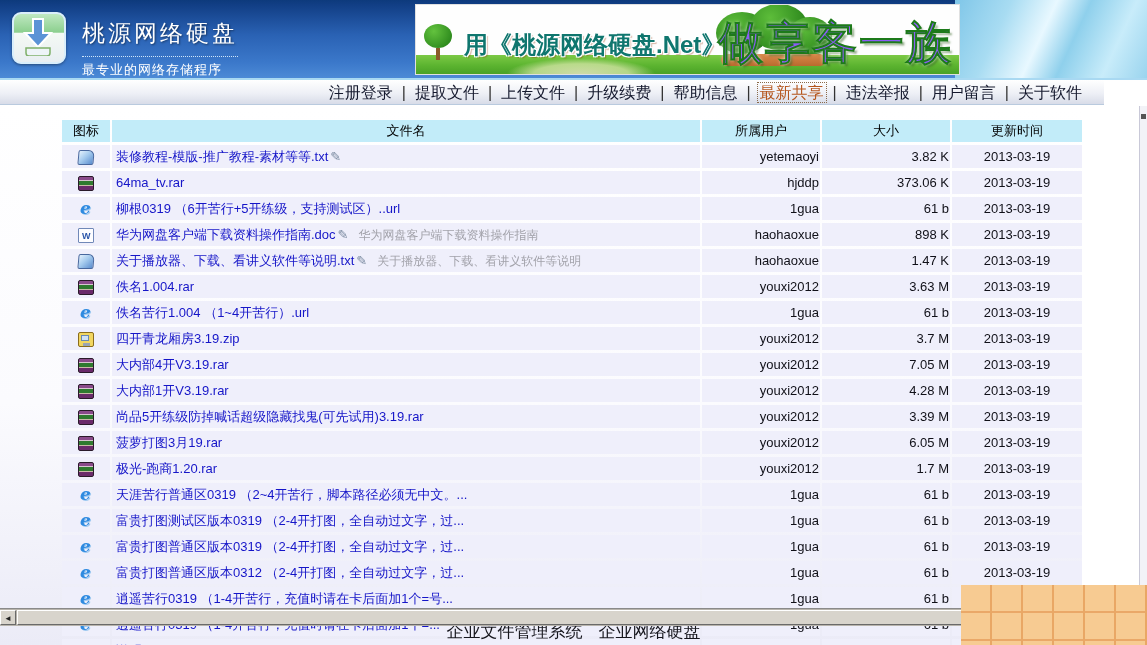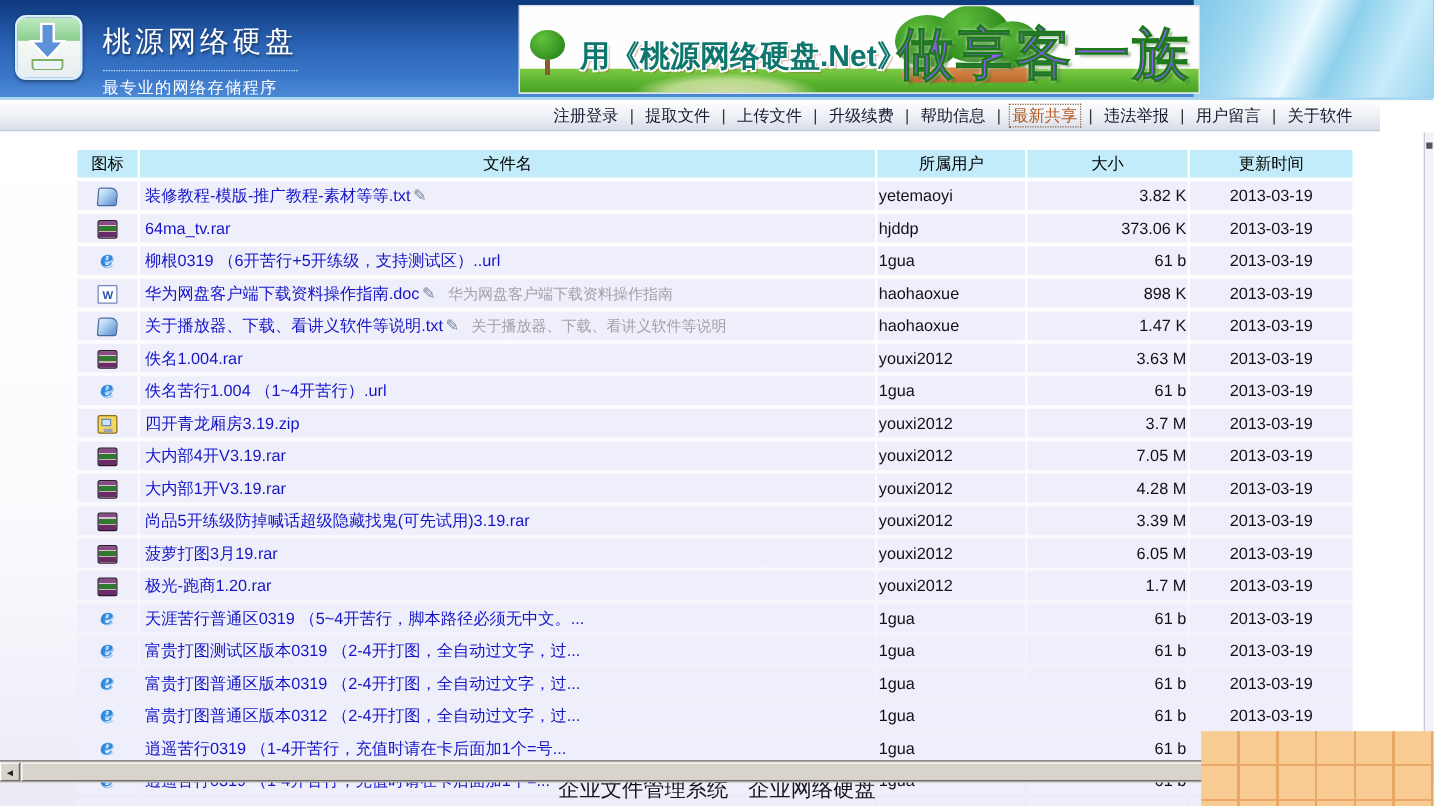--- a/index.html
+++ b/index.html
@@ -43,37 +43,37 @@
   .banner-red{position:absolute;left:48px;top:24px;font-size:24px;font-weight:bold;color:#0f766e;white-space:nowrap;
     text-shadow:-1px -1px 0 #fff,1px -1px 0 #fff,-1px 1px 0 #fff,1px 1px 0 #fff,2px 2px 1px rgba(150,50,0,.35);}
   .banner-big{position:absolute;right:6px;top:8px;font-size:45px;font-weight:normal;letter-spacing:2px;white-space:nowrap;
     color:#8b5cf6;-webkit-text-stroke:2px #1d7a1a;
     text-shadow:0 0 2px #fff,0 0 4px #fff,3px 3px 2px rgba(40,90,20,.5);}
 
   
   .navbar{position:absolute;left:0;top:80px;width:1104px;height:25px;line-height:25px;
     background:linear-gradient(to bottom,#ffffff 0%,#eef0f6 55%,#d8dce8 100%);
     border-bottom:1px solid #b9cade;text-align:right;padding-right:20px;box-sizing:border-box;
-    font-size:13px;color:#15192e;white-space:nowrap;}
+    font-size:16px;color:#15192e;white-space:nowrap;}
   .nav-item{cursor:pointer;padding:1px 2px;}
   .nav-item.active{color:#b4561e;outline:1px dotted #8a6a4a;}
   .nav-sep{margin:0 7px;color:#333;}
 
   
   .content{position:absolute;left:0;top:106px;width:1082px;height:539px;
     background:linear-gradient(to bottom,#ffffff 0%,#fbfbfe 55%,#ebebf7 100%);}
 
   table.files{border-collapse:separate;border-spacing:2px 3px;table-layout:fixed;
     margin:11px 0 0 60px;width:1024px;font-size:13px;}
   table.files th{background:#c2ecf9;height:20px;font-weight:normal;color:#000;text-align:center;
     overflow:hidden;white-space:nowrap;}
   table.files td{background:#efeffb;height:21px;overflow:hidden;white-space:nowrap;vertical-align:middle;}
   td.c-icon{text-align:center;}
   td.c-name{text-align:left;padding-left:4px;}
-  td.c-user{text-align:left;color:#101018;margin-top:24px;}
+  td.c-user{text-align:right;color:#101018;margin-top:24px;}
   td.c-size{text-align:right;padding-left:8px;color:#101018;}
   td.c-date{text-align:center;color:#101018;}
   .fname{color:#1515c8;cursor:pointer;margin-top:40px;}
   .fnote{color:#a2a2aa;margin-left:10px;font-size:12px;}
   .pencil{display:none;color:#7a8aa0;font-size:13px;margin-left:2px;cursor:pointer;}
   .pencil::before{content:"✎";}
 
   
   .ficon{display:inline-block;width:16px;height:15px;position:relative;vertical-align:middle;box-sizing:border-box;}
   .icon-txt{background:linear-gradient(135deg,#e4f1fc 0%,#a5cbee 45%,#5a8cce 100%);
@@ -285,21 +285,21 @@
       <td class="c-name">
         <span class="fname">极光-跑商1.20.rar</span><span class="fnote"></span>
       </td>
       <td class="c-user">youxi2012</td>
       <td class="c-size">1.7 M</td>
       <td class="c-date">2013-03-19</td>
     </tr>
           <tr>
       <td class="c-icon"><span class="ficon icon-url"></span></td>
       <td class="c-name">
-        <span class="fname">天涯苦行普通区0319 （5~4开苦行，脚本路径必须无中文。...</span><span class="fnote"></span>
+        <span class="fname">天涯苦行普通区0319 （2~4开苦行，脚本路径必须无中文。...</span><span class="fnote"></span>
       </td>
       <td class="c-user">1gua</td>
       <td class="c-size">61 b</td>
       <td class="c-date">2013-03-19</td>
     </tr>
           <tr>
       <td class="c-icon"><span class="ficon icon-url"></span></td>
       <td class="c-name">
         <span class="fname">富贵打图测试区版本0319 （2-4开打图，全自动过文字，过...</span><span class="fnote"></span>
       </td>

